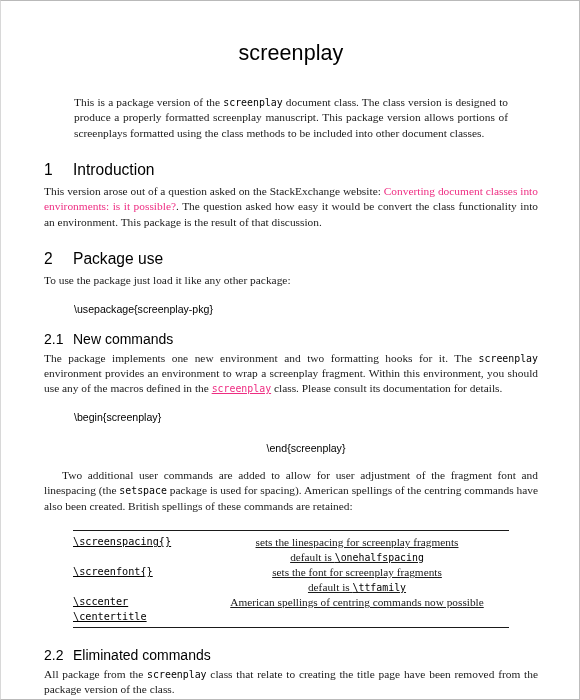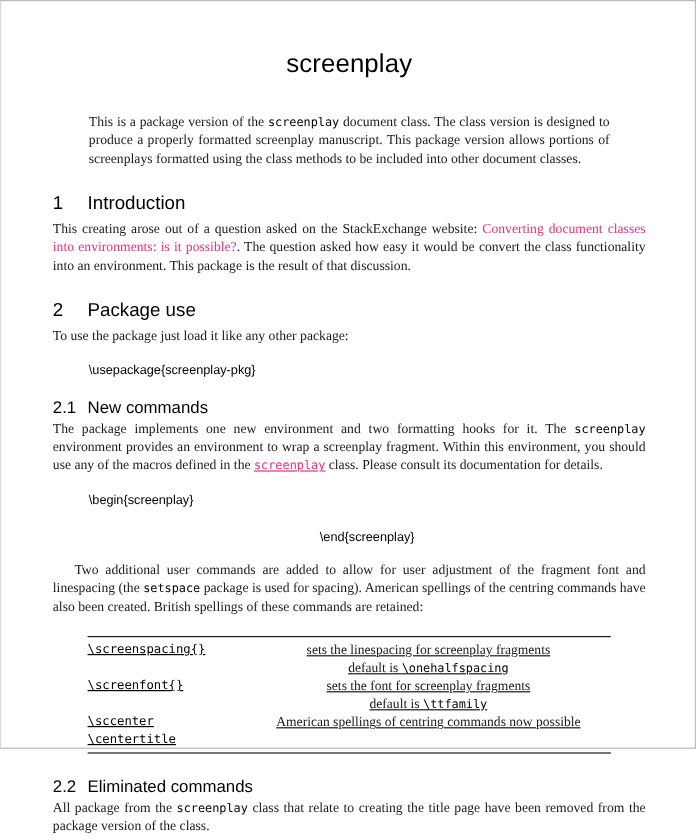--- a/index.html
+++ b/index.html
@@ -11,21 +11,21 @@
     width: 580px;
     height: 700px;
     overflow: hidden;
     font-family: "Liberation Serif", "DejaVu Serif", serif;
     color: #1a1a1a;
   }
   .page {
     position: relative;
     box-sizing: border-box;
     width: 580px;
-    height: 624px;
+    height: 700px;
     background: #ffffff;
     border-top: 1px solid #b9b9b9;
     border-bottom: 1px solid #b9b9b9;
     border-left: 1px solid #d8d8d8;
     border-right: 1px solid #bdbdbd;
     padding: 0;
   }
   .content {
     position: absolute;
     left: 43px;
@@ -180,21 +180,21 @@
 
     <h1 class="doc-title">screenplay</h1>
 
     <p class="abstract"><span>This is a package version of the </span><code>screenplay</code><span> document class. The class version is designed to produce a properly formatted screenplay manuscript. This package version allows portions of screenplays formatted using the class methods to be included into other document classes.</span></p>
 
     <h2 class="section">
         <span class="num">1</span>
         <span>Introduction</span>
       </h2>
 
-    <p class="body"><span>This creating arose out of a question asked on the StackExchange website: </span><a class="link" href="#">Converting document classes into environments: is it possible?</a><span>. The question asked how easy it would be convert the class functionality into an environment. This package is the result of that discussion.</span></p>
+    <p class="body"><span>This version arose out of a question asked on the StackExchange website: </span><a class="link" href="#">Converting document classes into environments: is it possible?</a><span>. The question asked how easy it would be convert the class functionality into an environment. This package is the result of that discussion.</span></p>
 
     <h2 class="section">
         <span class="num">2</span>
         <span>Package use</span>
       </h2>
 
     <p class="body">To use the package just load it like any other package:</p>
 
     <div class="codeblock cb-first">\usepackage{screenplay-pkg}</div>
 

